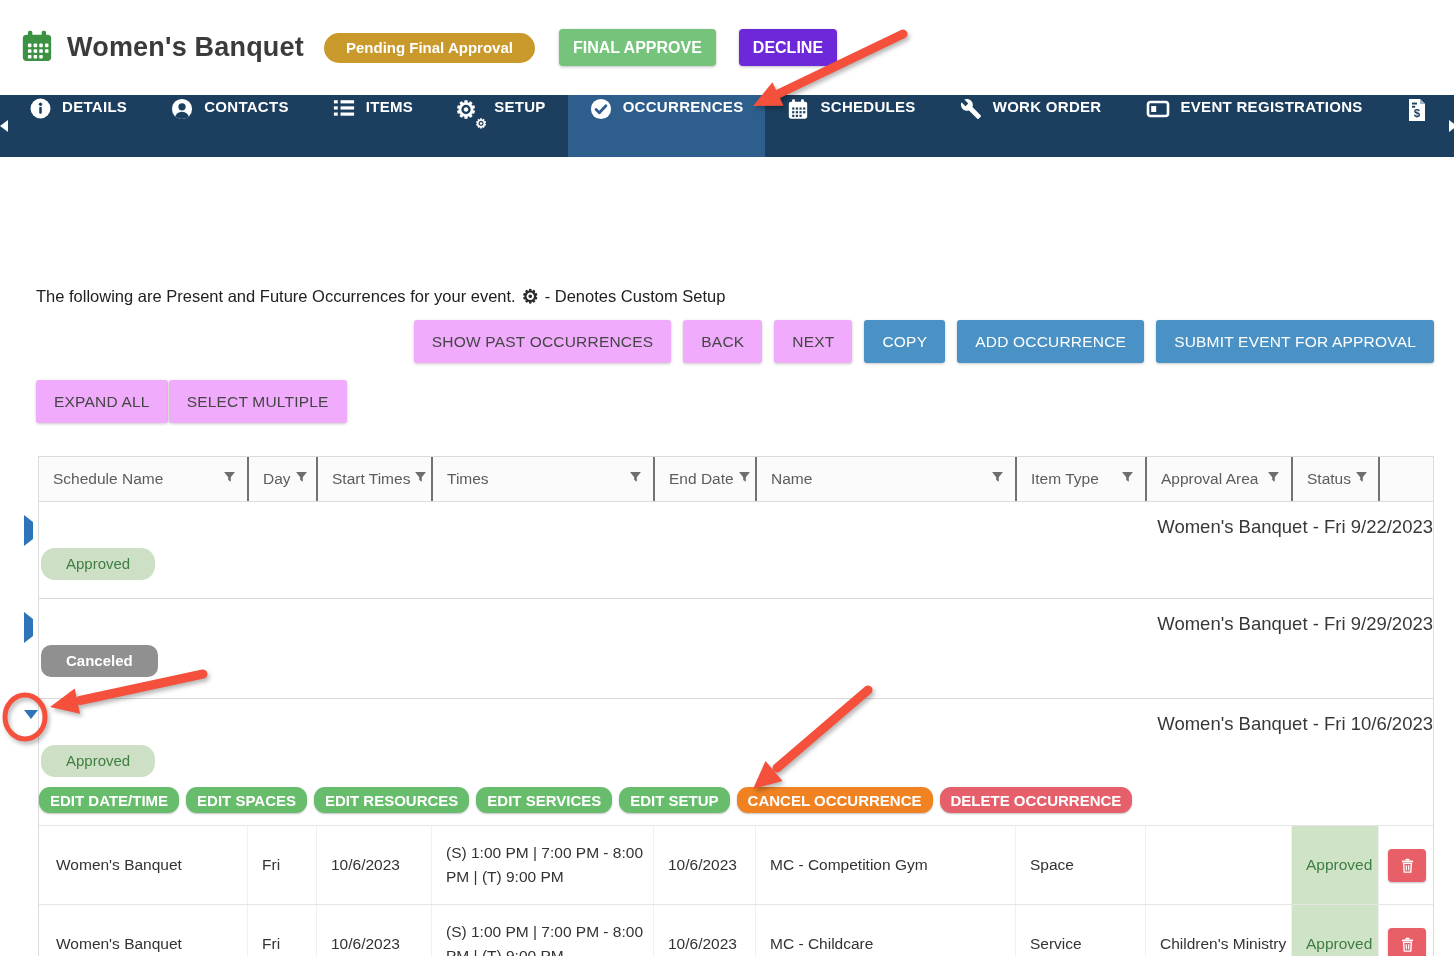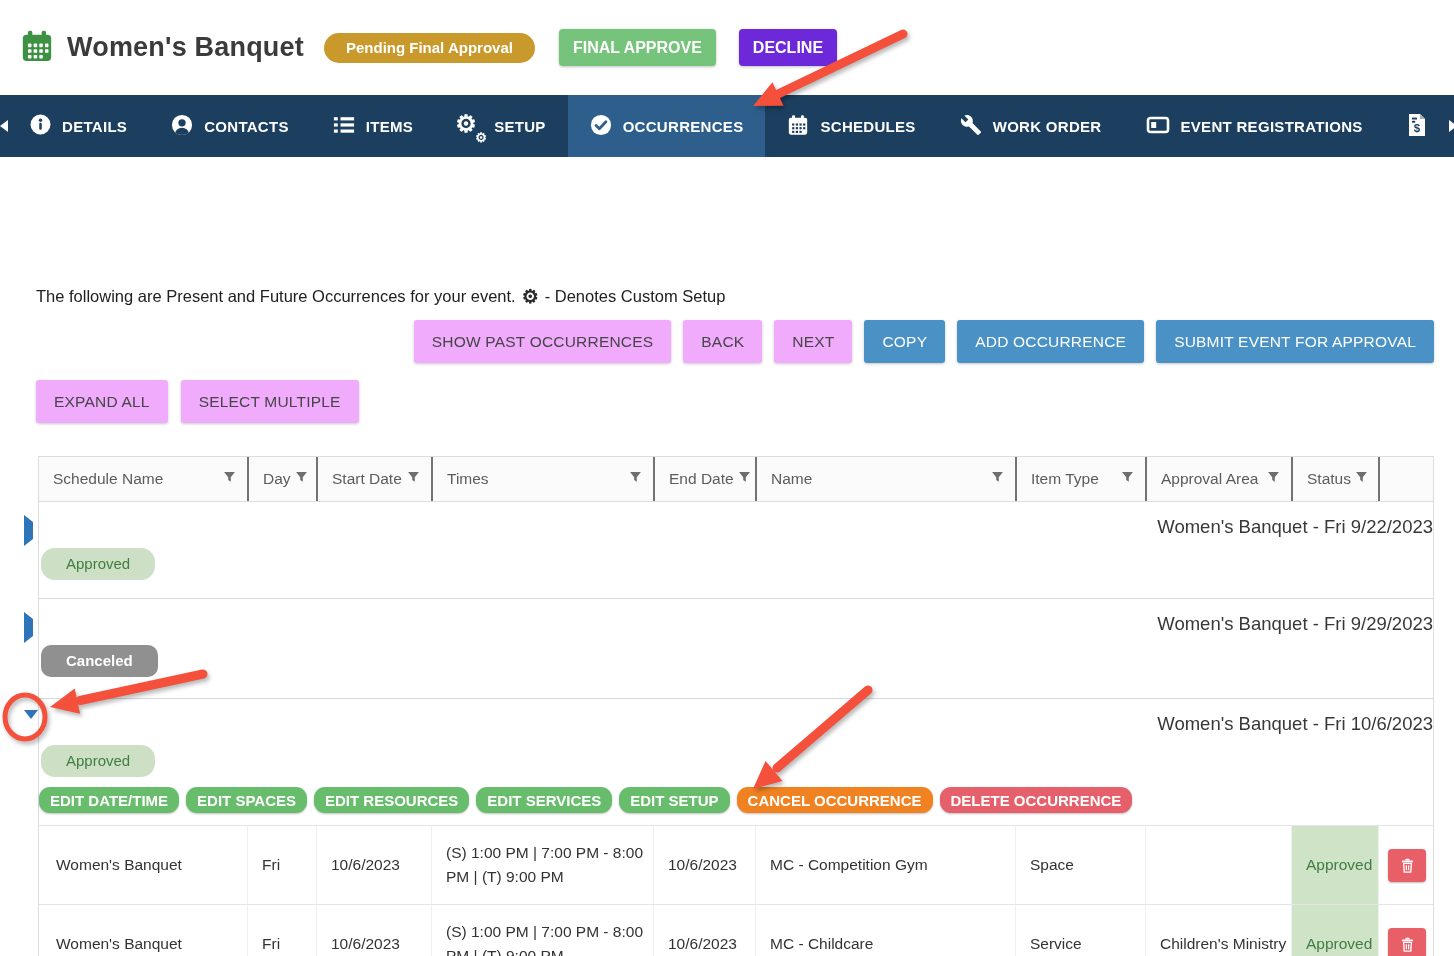--- a/index.html
+++ b/index.html
@@ -15,38 +15,38 @@
   .hdr-btn { height:37px; border-radius:4px; color:#fff; font-size:16px; font-weight:bold; padding:0 14px;
     box-shadow:0 1px 3px rgba(0,0,0,.25); }
   .btn-approve { background:#76c47b; margin-left:24px; }
   .btn-decline { background:#6d28d9; margin-left:23px; }
 
   
   .nav { height:62px; background:#1c3f5f; display:flex; align-items:stretch; color:#fff; overflow:hidden; }
   .nav-chevron { width:44px; display:flex; align-items:center; justify-content:center; cursor:pointer; }
   .chev-left { width:0; height:0; border-top:6px solid transparent; border-bottom:6px solid transparent; border-right:8px solid #fff; }
   .chev-right { width:0; height:0; border-top:6px solid transparent; border-bottom:6px solid transparent; border-left:8px solid #fff; }
-  .nav-tab { display:flex; align-items:center; gap:11px; padding:16px 22px; font-size:15px; font-weight:bold;
+  .nav-tab { display:flex; align-items:flex-start; gap:11px; padding:3px 22px; font-size:15px; font-weight:bold;
     letter-spacing:.3px; cursor:pointer; white-space:nowrap; }
   .nav-tab.active { background:#2e5f8c; }
   .gear-wrap { position:relative; width:26px; height:28px; }
   .gear-big { position:absolute; left:-2px; top:-2px; font-size:24px; line-height:28px; }
   .gear-small { position:absolute; right:-4px; bottom:-4px; font-size:13px; line-height:13px; }
 
   
   .content { padding:0 20px 0 36px; }
   .intro { margin-top:128px; font-size:16.5px; color:#212121; display:flex; align-items:center; gap:6px; }
   .intro .gear-glyph { font-size:19px; font-weight:bold; color:#2b2b2b; }
 
   .toolbar { margin-top:12px; display:flex; justify-content:flex-end; gap:12px; }
   .tb-btn { height:43px; border-radius:3px; font-size:15.5px; letter-spacing:.2px; padding:0 18px;
     box-shadow:0 1px 3px rgba(0,0,0,.22); }
   .tb-light { background:#f0abfc; color:#454545; }
   .tb-blue  { background:#4a92c6; color:#fff; }
-  .row-left { margin-top:17px; display:flex; gap:13px; }
+  .row-left { margin-top:17px; display:flex; gap:1px; }
 
   
   .grid { margin-top:33px; margin-left:2px; width:1396px; border:1px solid #dcdcdc; border-bottom:none; position:relative; }
   .grid-cols { display:grid; grid-template-columns:208px 69px 115px 222px 102px 260px 130px 146px 87px 57px; }
   .ghead { background:#fbfbfb; height:45px; border-bottom:1px solid #dcdcdc; }
   .ghead-cell { display:flex; align-items:center; justify-content:space-between; padding:0 11px 0 14px;
     font-size:15.5px; color:#5c5c5c; border-left:2px solid #737373; cursor:pointer; overflow:hidden; white-space:nowrap; }
   .ghead-cell:first-child { border-left:none; }
   .funnel { flex:0 0 auto; margin-left:4px; }
 
@@ -269,21 +269,21 @@
                 <path d="M1 1h10L7.2 5.8V10L4.8 8.2V5.8z" fill="#6e6e6e"></path>
               </svg></span>
         </div>
         <div class="ghead-cell">
           <span>Day</span>
           <span class="funnel"><svg width="13" height="13" viewBox="0 0 12 12">
                 <path d="M1 1h10L7.2 5.8V10L4.8 8.2V5.8z" fill="#6e6e6e"></path>
               </svg></span>
         </div>
         <div class="ghead-cell">
-          <span>Start Date</span>
+          <span>Start Times</span>
           <span class="funnel"><svg width="13" height="13" viewBox="0 0 12 12">
                 <path d="M1 1h10L7.2 5.8V10L4.8 8.2V5.8z" fill="#6e6e6e"></path>
               </svg></span>
         </div>
         <div class="ghead-cell">
           <span>Times</span>
           <span class="funnel"><svg width="13" height="13" viewBox="0 0 12 12">
                 <path d="M1 1h10L7.2 5.8V10L4.8 8.2V5.8z" fill="#6e6e6e"></path>
               </svg></span>
         </div>

